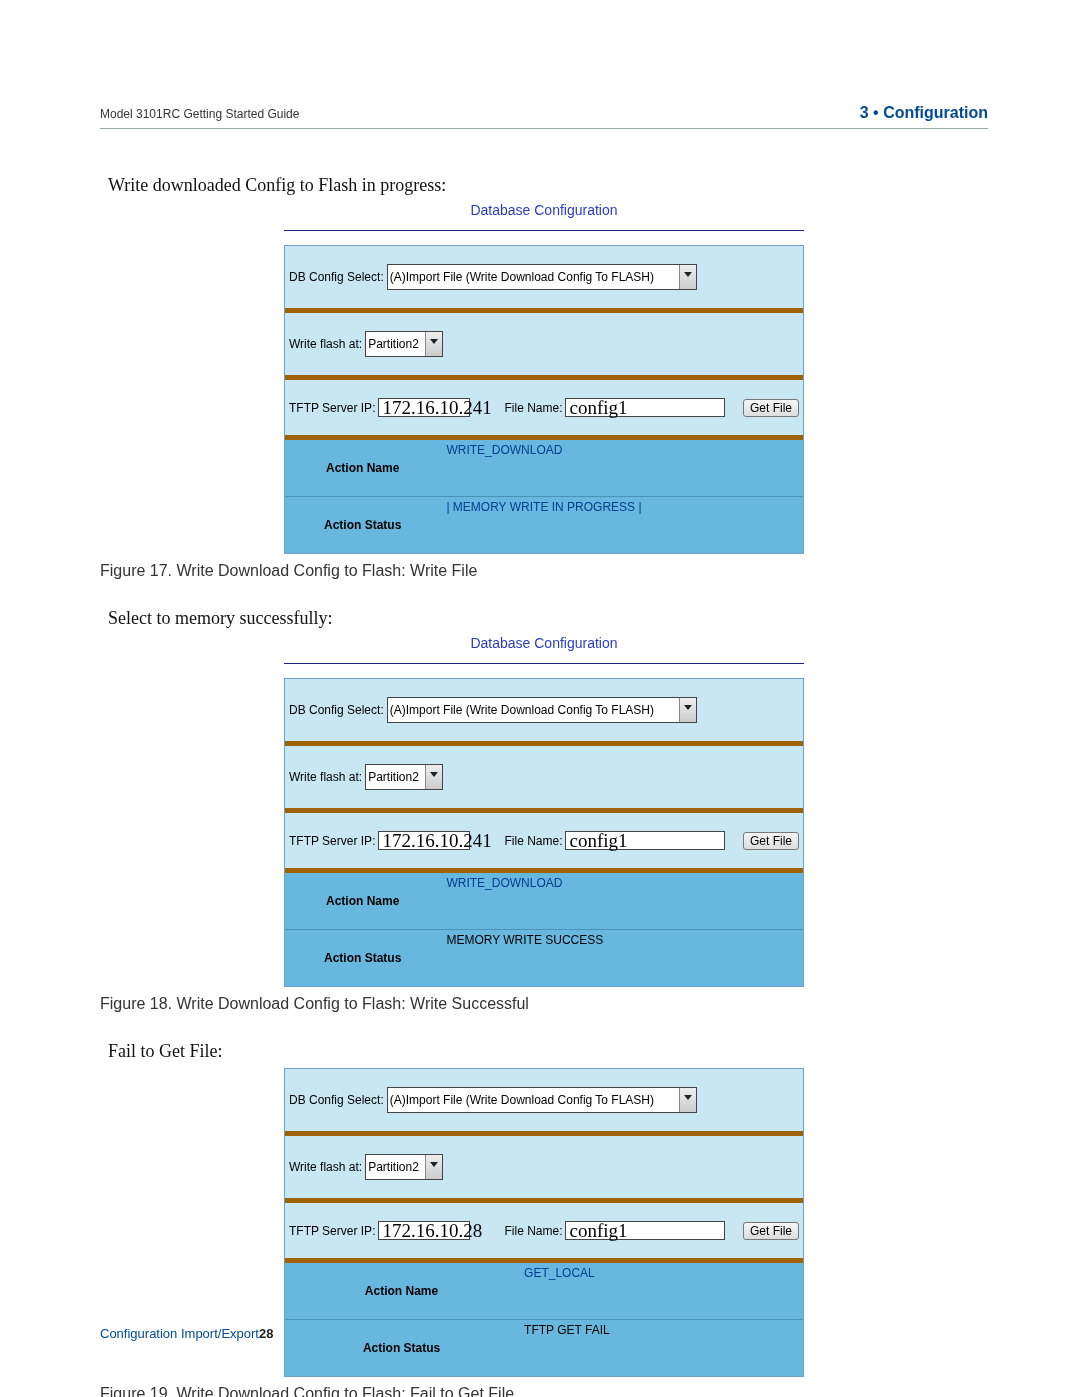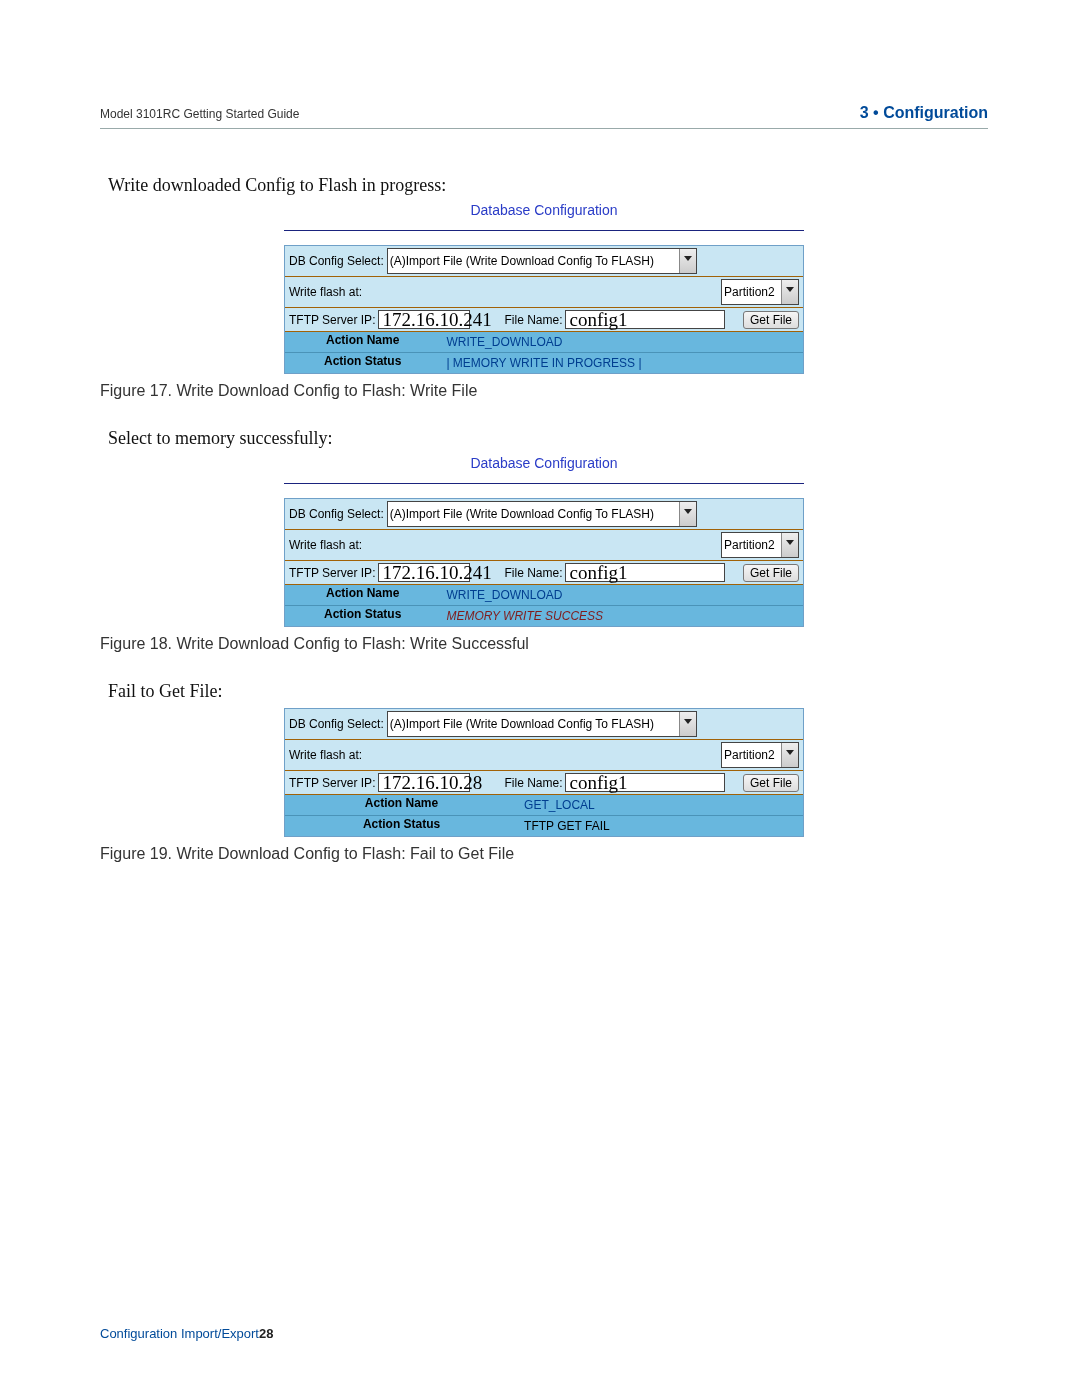--- a/index.html
+++ b/index.html
@@ -59,27 +59,26 @@
     border: 0;
     border-top: 1px solid #1a237e;
     margin-bottom: 14px;
   }
   .panel {
     border: 1px solid #6fa0c8;
   }
   .panel-row {
     display: flex;
     align-items: center;
-    padding: 2px 4px;
+    padding: 18px 4px;
     font-family: Arial, Helvetica, sans-serif;
     font-size: 12px;
     background: #c9e6f3;
-    border-bottom: 1px solid #a16207;
+    border-bottom: 5px solid #a16207;
     gap: 3px;
-    justify-content: space-between;
   }
   .panel-row:last-child { border-bottom: none; }
   .lbl { color: #000; }
   .sel {
     font-family: Arial, Helvetica, sans-serif;
     font-size: 12px;
     background: #fff;
     border: 1px solid #444;
     height: 26px;
     padding: 0 18px 0 2px;
@@ -128,30 +127,30 @@
     display: flex;
     background: #68b7de;
     font-family: Arial, Helvetica, sans-serif;
     font-size: 12px;
     border-bottom: 1px solid #4a93b8;
   }
   .kv-row:last-child { border-bottom: none; }
   .k {
     width: 38%;
     text-align: center;
-    padding: 1px 0;
+    padding: 21px 0;
     font-weight: bold;
     color: #000;
   }
   .v {
     flex: 1;
     padding: 3px 6px;
     color: #003e90;
   }
-  .v.green { color: #7f1d1d; font-style: italic; }
+  .v.green { color: #000000; }
   .v.red { color: #000000; }
   .footer-row {
     position: absolute;
     left: 100px; right: 104px; bottom: 56px;
     display: flex;
     justify-content: flex-start;
     font-family: Arial, Helvetica, sans-serif;
     font-size: 13px;
   }
   .footer-left { color: #004a99; }

